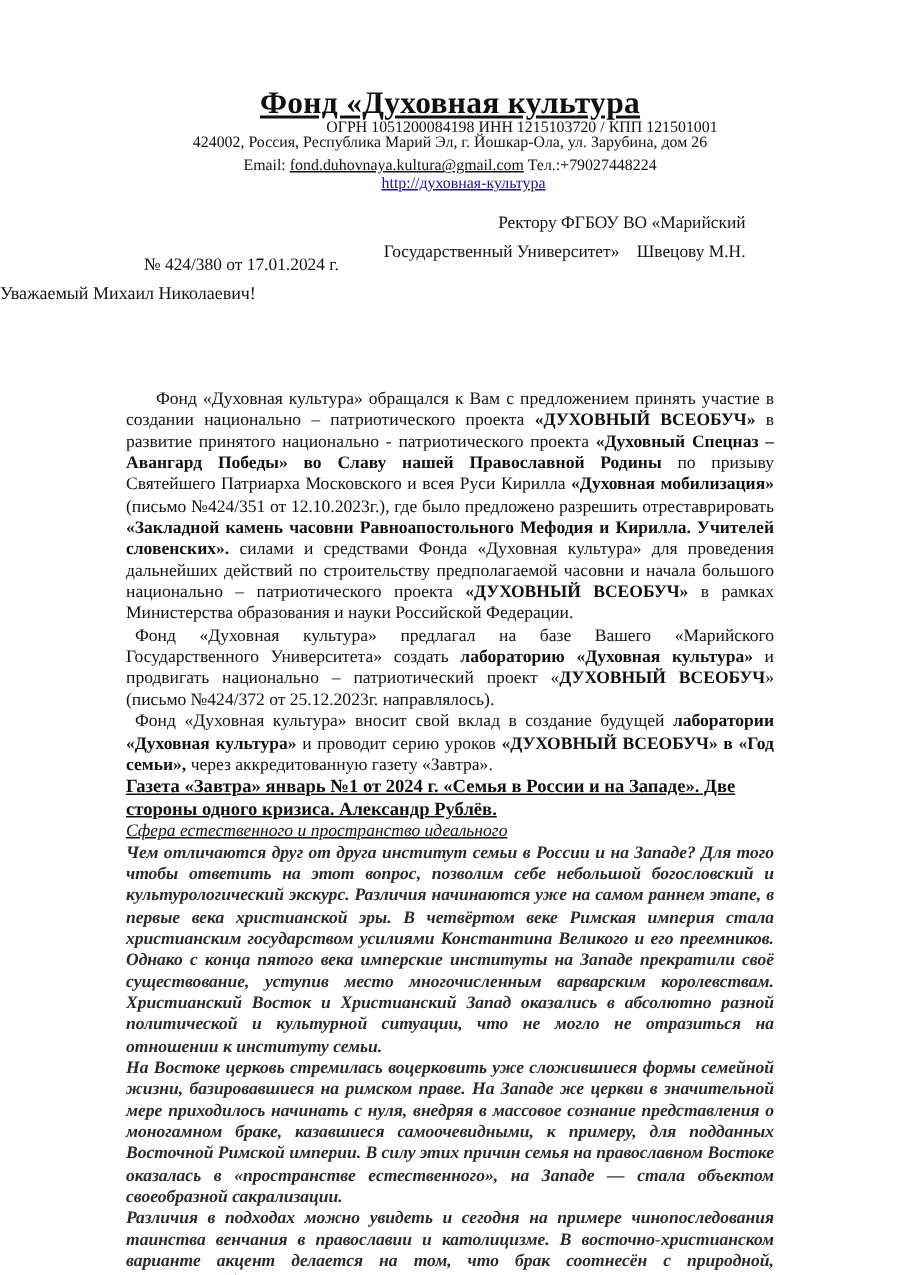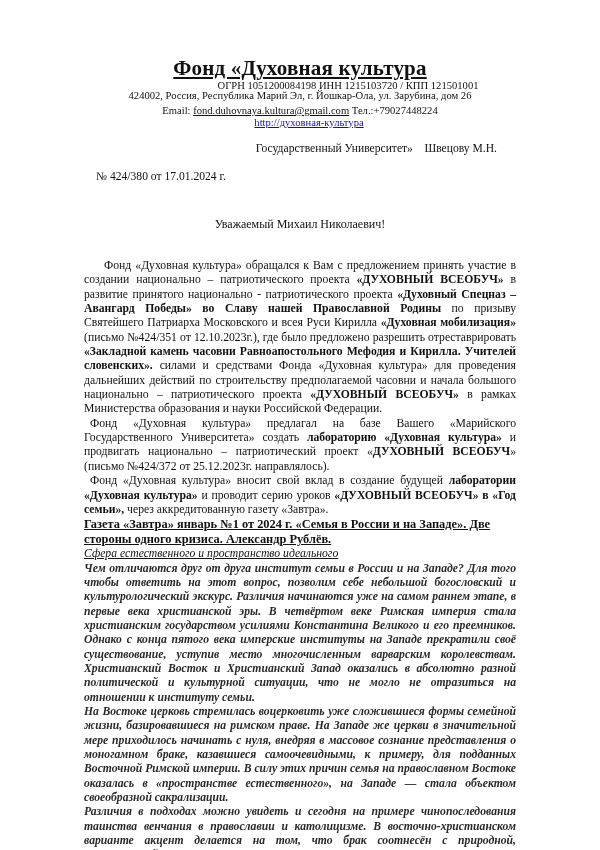--- a/index.html
+++ b/index.html
@@ -10,21 +10,21 @@
                font-size: 21px; font-weight: bold; text-decoration: underline; letter-spacing: 0.2px; }
   .hdr-line { position: absolute; left: 0; width: 600px; text-align: center; font-size: 10.6px; line-height: 12px; }
   .hdr-l1 { top: 80px; margin-left: 48px; }
   .hdr-l2 { top: 90px; }
   .hdr-l3 { top: 105px; }
   .hdr-l4 { top: 117px; }
   .email { text-decoration: underline; }
   .link { color: #1a0dab; text-decoration: underline; margin-left: 18px; }
   .ref { position: absolute; left: 96px; top: 126px; font-size: 11.6px; margin-top: 44px; }
   .addr { position: absolute; right: 83px; top: 139px; font-size: 11.6px; text-align: right; line-height: 19px; }
-  .greet { position: absolute; left: 0; width: 600px; top: 188px; text-align: center; font-size: 12px; margin-top: 29px; }
+  .greet { position: absolute; left: 0; width: 600px; top: 188px; text-align: left; font-size: 12px; }
   .body { position: absolute; left: 84px; width: 432px; top: 211px; font-size: 11.7px; line-height: 14.35px; text-align: justify; margin-top: 48px; }
   .body p { margin: 0; }
   .ind { text-indent: 20px; }
   .ind2 { text-indent: 6px; }
   b { font-weight: bold; }
   .article-title { font-weight: bold; text-decoration: underline; font-size: 12.4px; line-height: 15px; text-align: left; }
   .section { font-style: italic; text-decoration: underline; text-align: left; }
   .it { font-style: italic; font-weight: bold; color: #2a2a2a; }
 </style>
 </head>
@@ -40,20 +40,21 @@
     <span class="email">fond.duhovnaya.kultura@gmail.com</span>
     <span>Тел.:+79027448224</span>
   </div>
   <div class="hdr-line hdr-l4">
     <span class="link">http://духовная-культура</span>
   </div>
 
   <div class="ref">№ 424/380 от 17.01.2024 г.</div>
 
   <div class="addr">
+    <div>Ректору ФГБОУ ВО «Марийский</div>
     <div style="white-space:pre;">Государственный Университет»    Швецову М.Н.</div>
   </div>
 
   <div class="greet">Уважаемый Михаил Николаевич!</div>
 
   <div class="body">
     <p class="ind">
       <span>Фонд «Духовная культура» обращался к Вам с предложением принять участие в создании национально – патриотического проекта </span><b>«ДУХОВНЫЙ ВСЕОБУЧ»</b><span> в развитие принятого национально -  патриотического проекта </span><b>«Духовный Спецназ – Авангард Победы» во Славу нашей Православной Родины</b><span>  по призыву Святейшего Патриарха Московского и всея Руси Кирилла </span><b>«Духовная мобилизация»</b><span> (письмо №424/351 от 12.10.2023г.), где было предложено разрешить отреставрировать </span><b>«Закладной камень часовни Равноапостольного Мефодия и Кирилла. Учителей словенских».</b><span> силами и средствами Фонда «Духовная культура» для проведения дальнейших действий по строительству предполагаемой часовни и начала большого национально – патриотического проекта </span><b>«ДУХОВНЫЙ ВСЕОБУЧ»</b><span> в рамках Министерства образования и науки Российской Федерации.</span>
     </p>
     <p class="ind2">

